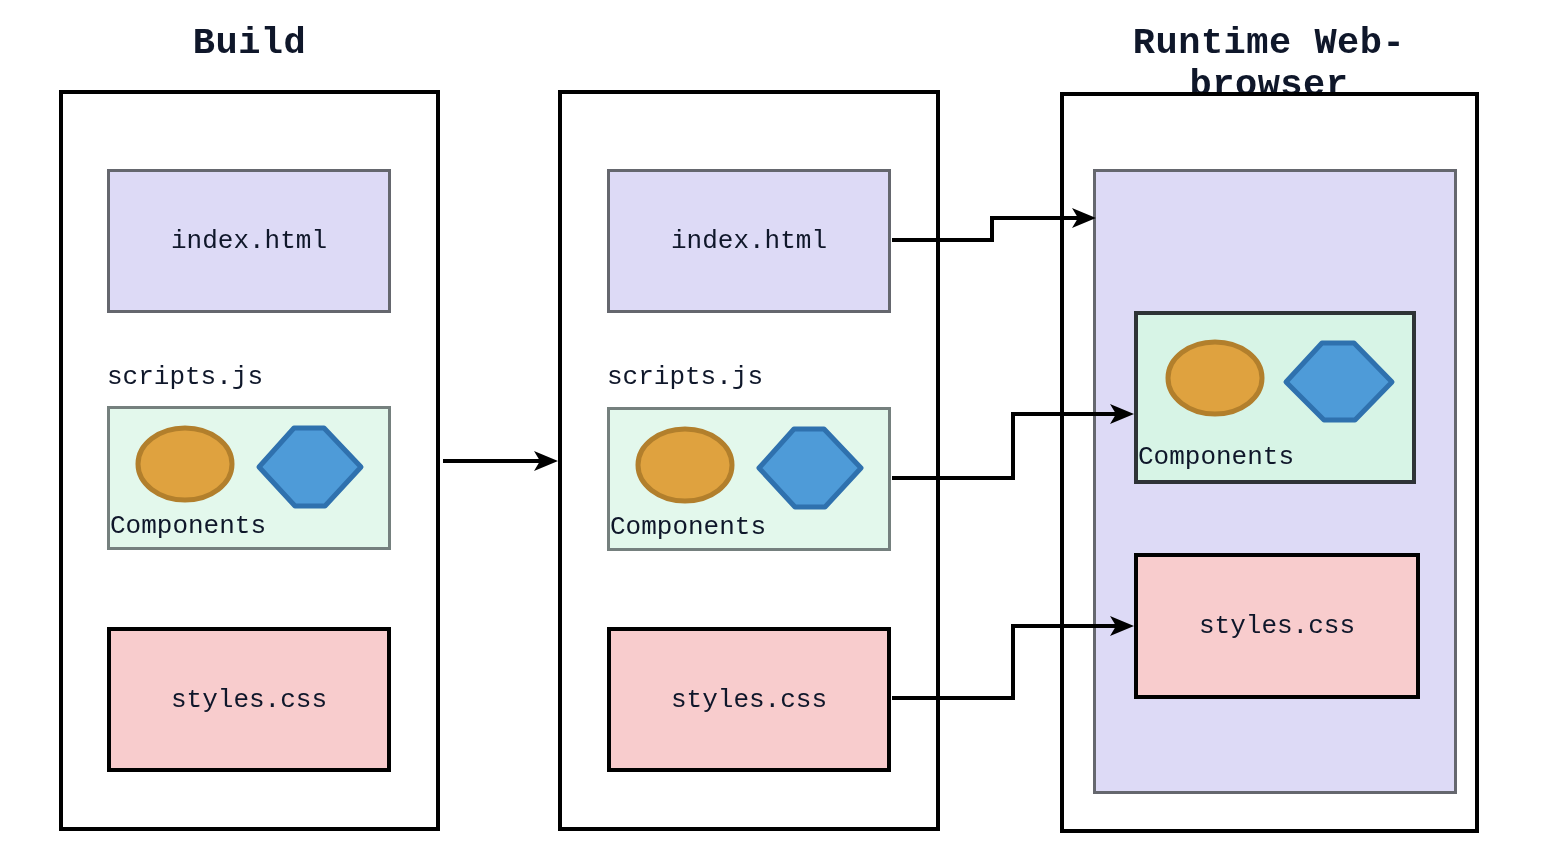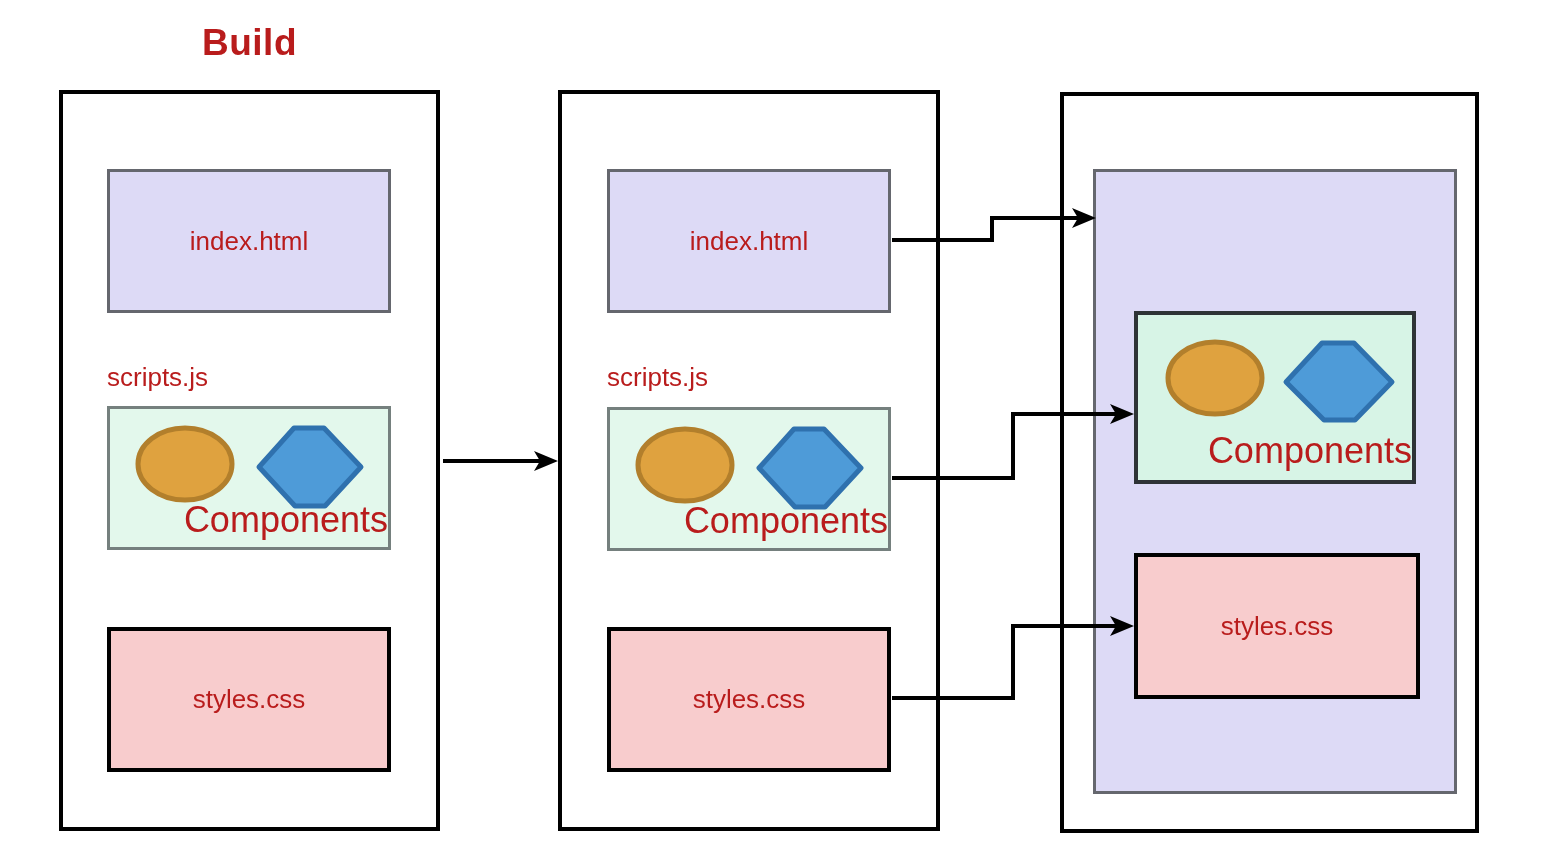--- a/index.html
+++ b/index.html
@@ -1,22 +1,22 @@
 <!DOCTYPE html>
 <html style="--outer-border: #000000; --file-html-fill: #DDDAF6; --file-html-border: #65676E; --scripts-fill: #E3F8EC; --scripts-border: #75807E; --runtime-components-fill: #D7F4E6; --runtime-components-border: #2E3336; --css-fill: #F8CCCD; --css-border: #000000; --ellipse-fill: #DFA23F; --ellipse-border: #B27F2C; --diamond-fill: #4E9BD8; --diamond-border: #2F71AE; --arrow-color: #000000;"><head>
 <meta charset="utf-8">
 <style>
   html, body { margin: 0; padding: 0; background: #ffffff; }
   .canvas {
     position: relative;
     width: 1546px;
     height: 860px;
     background: #ffffff;
-    font-family: Liberation Sans, sans-serif;
-    color: #b91c1c;
+    font-family: Liberation Mono, monospace;
+    color: #0f172a;
     overflow: hidden;
   }
   .col-title {
     position: absolute;
     top: 22px;
     text-align: center;
     font-size: 37px;
     font-weight: bold;
     letter-spacing: 0.5px;
   }
@@ -53,22 +53,22 @@
     position: absolute;
     box-sizing: border-box;
     background: var(--runtime-components-fill);
     border: 4px solid var(--runtime-components-border);
   }
   .shape-svg { position: absolute; left: 0; top: 0; display: block; }
   .components-label {
     position: absolute;
     left: 0;
     right: 0;
-    text-align: right;
-    font-size: 36px;
+    text-align: left;
+    font-size: 26px;
   }
   .floating-label {
     position: absolute;
     font-size: 26px;
   }
   .browser-page {
     position: absolute;
     box-sizing: border-box;
     background: var(--file-html-fill);
     border: 3px solid var(--file-html-border);
@@ -80,20 +80,21 @@
   }
   .arrow-layer path, .arrow-layer line { stroke: var(--arrow-color); stroke-width: 4; fill: none; }
   .arrow-layer polygon { fill: var(--arrow-color); stroke: none; }
 </style>
 </head>
 <body>
 
 <div class="canvas">
 
   <div class="col-title" style="left:59px; width:381px;">Build</div>
+  <div class="col-title" style="left:1055px; width:428px;">Runtime Web-browser</div>
 
   <div class="outer-box" style="left:59px; top:90px; width:381px; height:741px;"></div>
   <div class="outer-box" style="left:558px; top:90px; width:382px; height:741px;"></div>
   <div class="outer-box" style="left:1060px; top:92px; width:419px; height:741px;"></div>
 
   <div class="file-box html-box" style="left:107px; top:169px; width:284px; height:144px;">
     <span>index.html</span>
   </div>
 
   <div class="floating-label" style="left:107px; top:362px; width:284px;">scripts.js</div>

